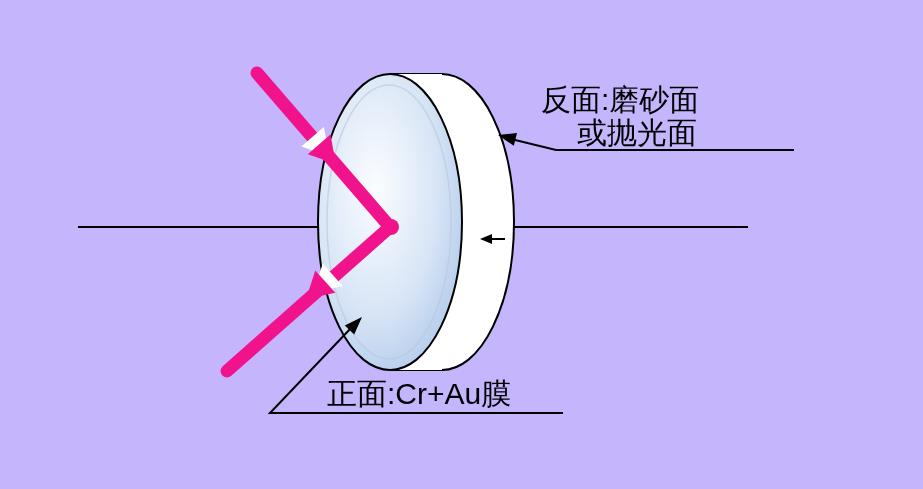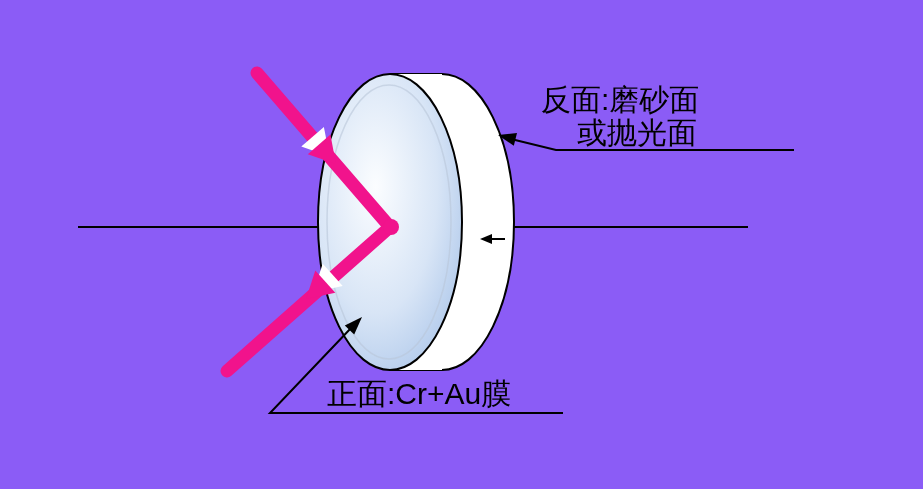--- a/index.html
+++ b/index.html
@@ -4,21 +4,21 @@
 <style>
   html,body{
     margin:0;padding:0;
     width:923px;height:489px;
     background:#ffffff;
     overflow:hidden;
   }
   .canvas{
     position:relative;
     width:923px;height:489px;
-    background:#8b5cf6;
+    background:#c4b5fd;
   }
   svg{display:block}
   text{
     font-family:"Liberation Sans","DejaVu Sans",sans-serif;
     fill:#000;
   }
   .label{font-size:30px;}
 </style>
 </head>
 <body>

